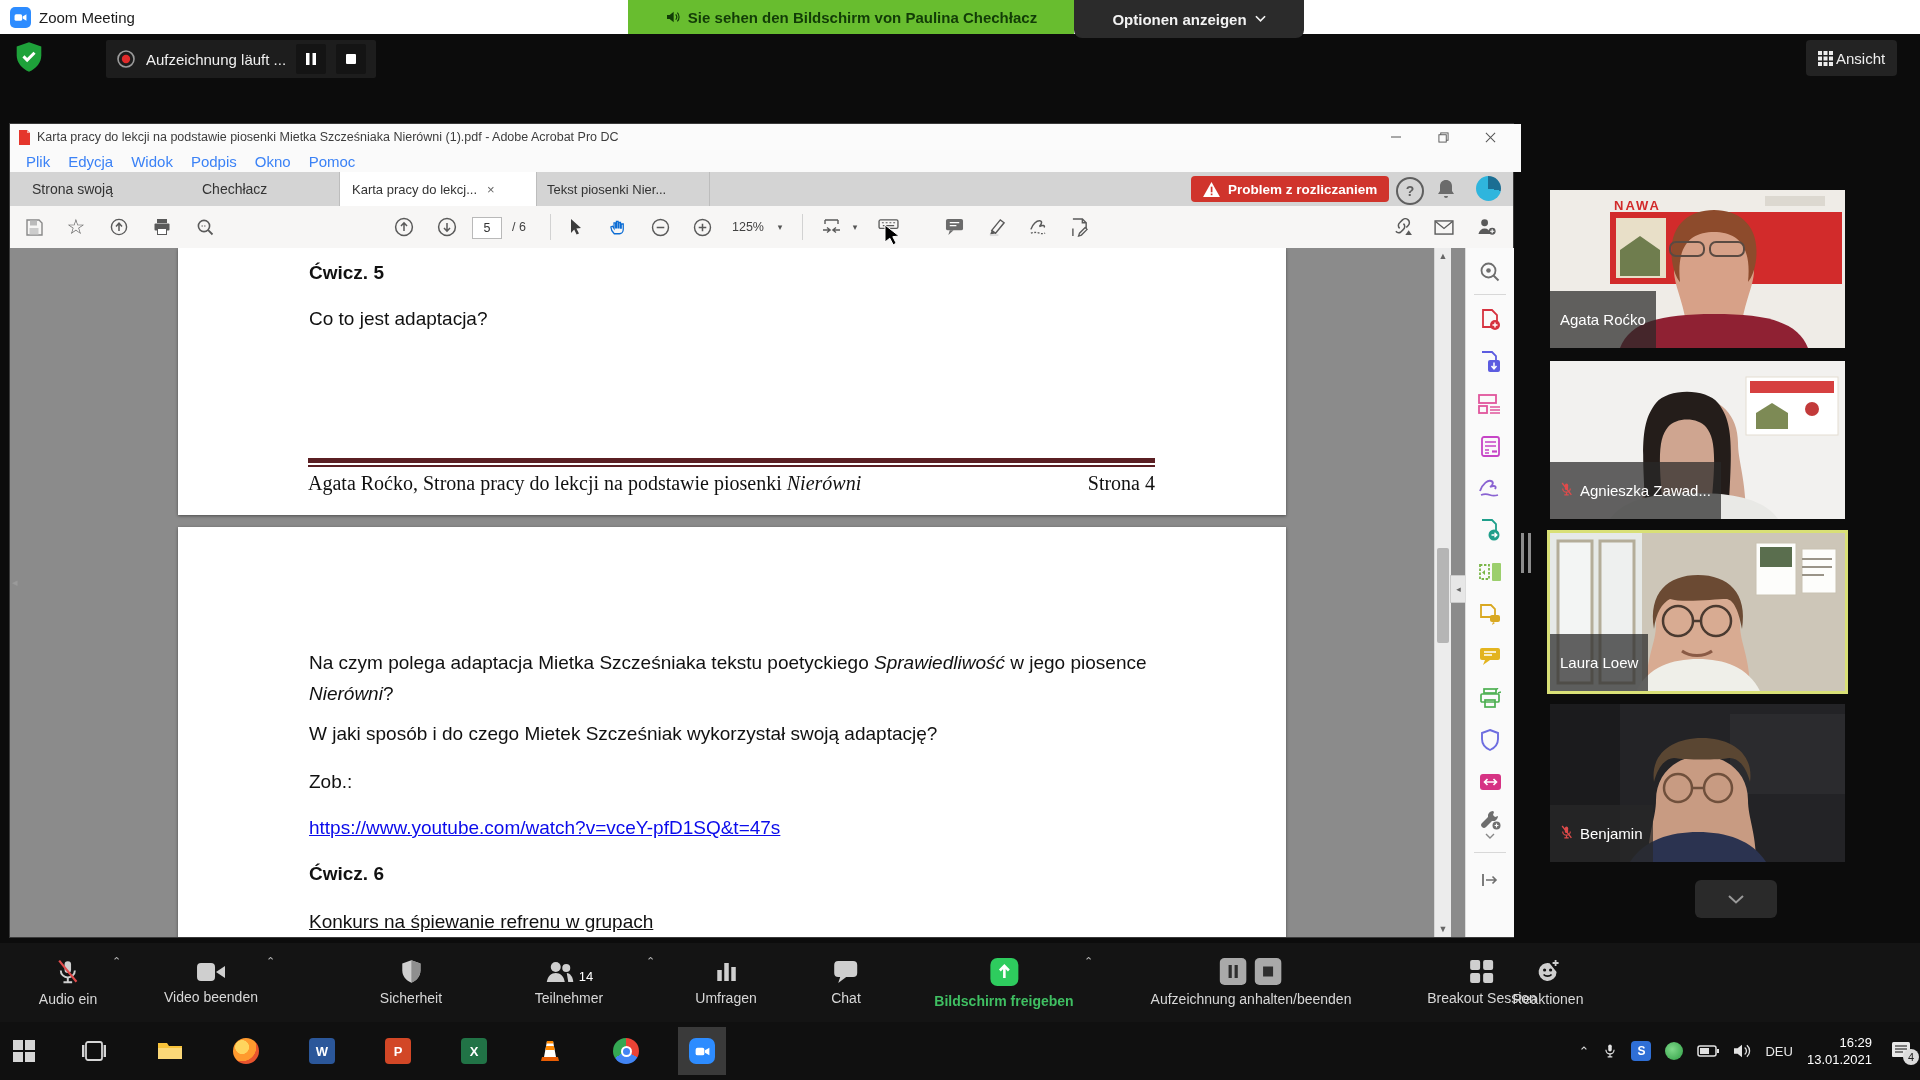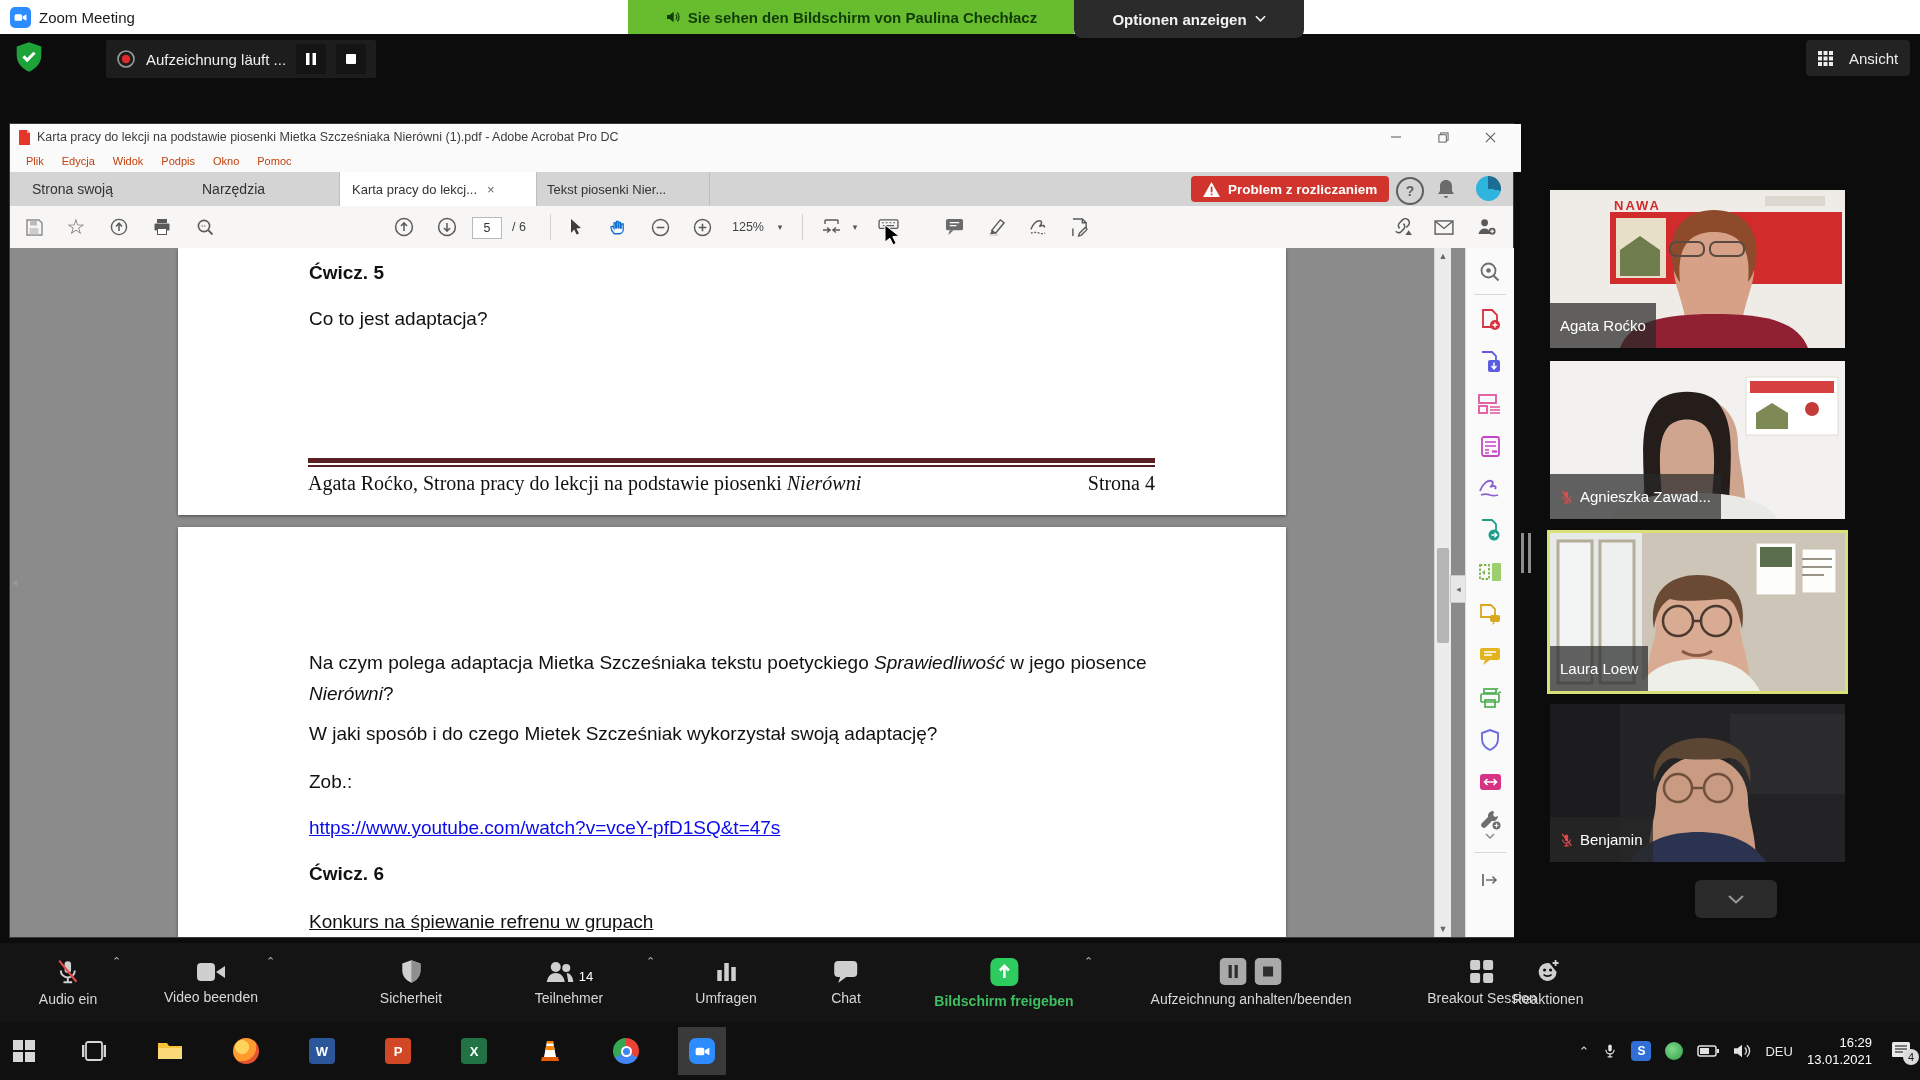--- a/index.html
+++ b/index.html
@@ -19,29 +19,29 @@
     display:flex;align-items:center;justify-content:center;gap:8px;font-size:15px;font-weight:bold;
     border-radius:0 0 8px 8px;z-index:41}
   .wctl{top:0;height:34px;width:46px;display:flex;align-items:center;justify-content:center;color:#444;font-size:16px}
 
   
   .rec-shield{left:14px;top:41px}
   .rec-pill{left:106px;top:40px;height:38px;background:#1d1d1d;display:flex;align-items:center;padding:0 10px;gap:10px;border-radius:2px}
   .rec-pill .lbl{color:#f0f0f0;font-size:15px}
   .rec-btn{width:30px;height:30px;display:flex;align-items:center;justify-content:center;background:#141414;border-radius:2px}
   .ansicht{left:1806px;top:40px;height:36px;padding:0 12px;background:#232323;border-radius:4px;
-    display:flex;align-items:center;gap:16px;color:#ededed;font-size:15px}
+    display:flex;align-items:center;gap:3px;color:#ededed;font-size:15px}
 
   
   .acw{left:10px;top:124px;width:1503px;height:813px;background:#fff;box-shadow:0 0 0 1px #3a3a3a}
   .ac-titlebar{left:0;top:0;width:1503px;height:26px;background:#fbfbfb;border-bottom:1px solid #e4e4e4;display:flex;align-items:center}
   .ac-title{font-size:12.5px;color:#3d3d3d;margin-left:6px;white-space:nowrap}
   .ac-wctl{top:0;height:26px;width:40px;display:flex;align-items:center;justify-content:center;color:#555;font-size:13px}
   .ac-menubar{left:0;top:26px;width:1503px;height:22px;background:#fafafa;display:flex;align-items:center;padding-left:8px;gap:2px}
-  .ac-menu{font-size:11px;color:#c2410c;padding:2px 8px}
+  .ac-menu{font-size:15px;color:#3b82f6;padding:2px 8px}
   .ac-tabs{left:0;top:48px;width:1503px;height:34px;background:#d4d4d4;border-bottom:1px solid #c2c2c2}
   .ac-tab-flat{top:0;height:34px;display:flex;align-items:center;font-size:14px;color:#333;padding:0 14px}
   .ac-tab-doc{top:0;height:34px;display:flex;align-items:center;gap:10px;font-size:13px;color:#333;
      padding:0 12px;border-left:1px solid #bdbdbd;border-right:1px solid #bdbdbd}
   .ac-tab-active{background:#fff}
   .billing{top:4px;height:26px;background:#d0342c;border-radius:4px;color:#fff;display:flex;align-items:center;
      gap:8px;padding:0 12px;font-size:13.5px;font-weight:bold}
   .ac-toolbar{left:0;top:82px;width:1503px;height:42px;background:#f7f6f5;border-bottom:1px solid #cfcfcf}
   .tbi{top:0;height:42px;display:flex;align-items:center;justify-content:center;color:#5a5a5a}
   .tbsep{top:8px;width:1px;height:26px;background:#d2d2d2}
@@ -66,21 +66,21 @@
   .strip{left:1455px;top:124px;width:48px;height:689px;background:#fafafa;border-left:1px solid #ddd}
   .strip-ico{left:0;width:48px;height:40px;display:flex;align-items:center;justify-content:center}
   .strip-div{left:8px;width:32px;height:1px;background:#d8d8d8}
   .collapse-tab{left:1440px;top:451px;width:15px;height:26px;background:#e7e7e7;border:1px solid #c9c9c9;
      display:flex;align-items:center;justify-content:center;color:#666;font-size:9px}
   .left-arrow{left:2px;top:452px;color:#9a9a9a;font-size:11px}
 
   
   .tile{left:1550px;width:295px;height:158px;background:#000;overflow:hidden}
   .nametag{position:absolute;left:0;bottom:0;background:rgba(40,40,40,.72);color:#fff;font-size:15px;
-     padding:14px 10px;display:flex;align-items:flex-end;gap:7px}
+     padding:20px 10px;display:flex;align-items:flex-start;gap:7px}
   .speaking{outline:3px solid #d9e077}
   .more-btn{left:1695px;top:880px;width:82px;height:38px;background:#2a2a2a;border-radius:6px;
      display:flex;align-items:center;justify-content:center}
   .vhandle{left:1521px;top:533px;display:flex;gap:4px}
   .vhandle div{width:3px;height:40px;background:#8d8d8d}
 
   
   .zbar{left:0;top:943px;width:1920px;height:79px;background:#141414}
   .zbtn{position:absolute;top:0;height:79px;display:flex;flex-direction:column;align-items:center;justify-content:center;gap:6px;transform:translateX(-50%)}
   .zbtn .lab{font-size:14px;color:#d8d8d8;white-space:nowrap}
@@ -211,21 +211,21 @@
     <span class="ac-menu">Plik</span>
     <span class="ac-menu">Edycja</span>
     <span class="ac-menu">Widok</span>
     <span class="ac-menu">Podpis</span>
     <span class="ac-menu">Okno</span>
     <span class="ac-menu">Pomoc</span>
   </div>
 
   <div class="abs ac-tabs">
     <div class="abs ac-tab-flat" style="left:8px">Strona swoją</div>
-    <div class="abs ac-tab-flat" style="left:178px">Narzędzia</div>
+    <div class="abs ac-tab-flat" style="left:178px">Chechłacz</div>
     <div class="abs ac-tab-doc ac-tab-active" style="left:329px;width:172px">
       <span>Karta pracy do lekcj...</span>
       <span style="color:#666">×</span>
     </div>
     <div class="abs ac-tab-doc" style="left:525px;width:150px;border-left:none">
       <span>Tekst piosenki Nier...</span>
     </div>
     <div class="abs billing" style="left:1181px">
       <svg width="17" height="15" viewBox="0 0 18 16">
           <path d="M9 0L18 16H0z" fill="#fff"></path>

